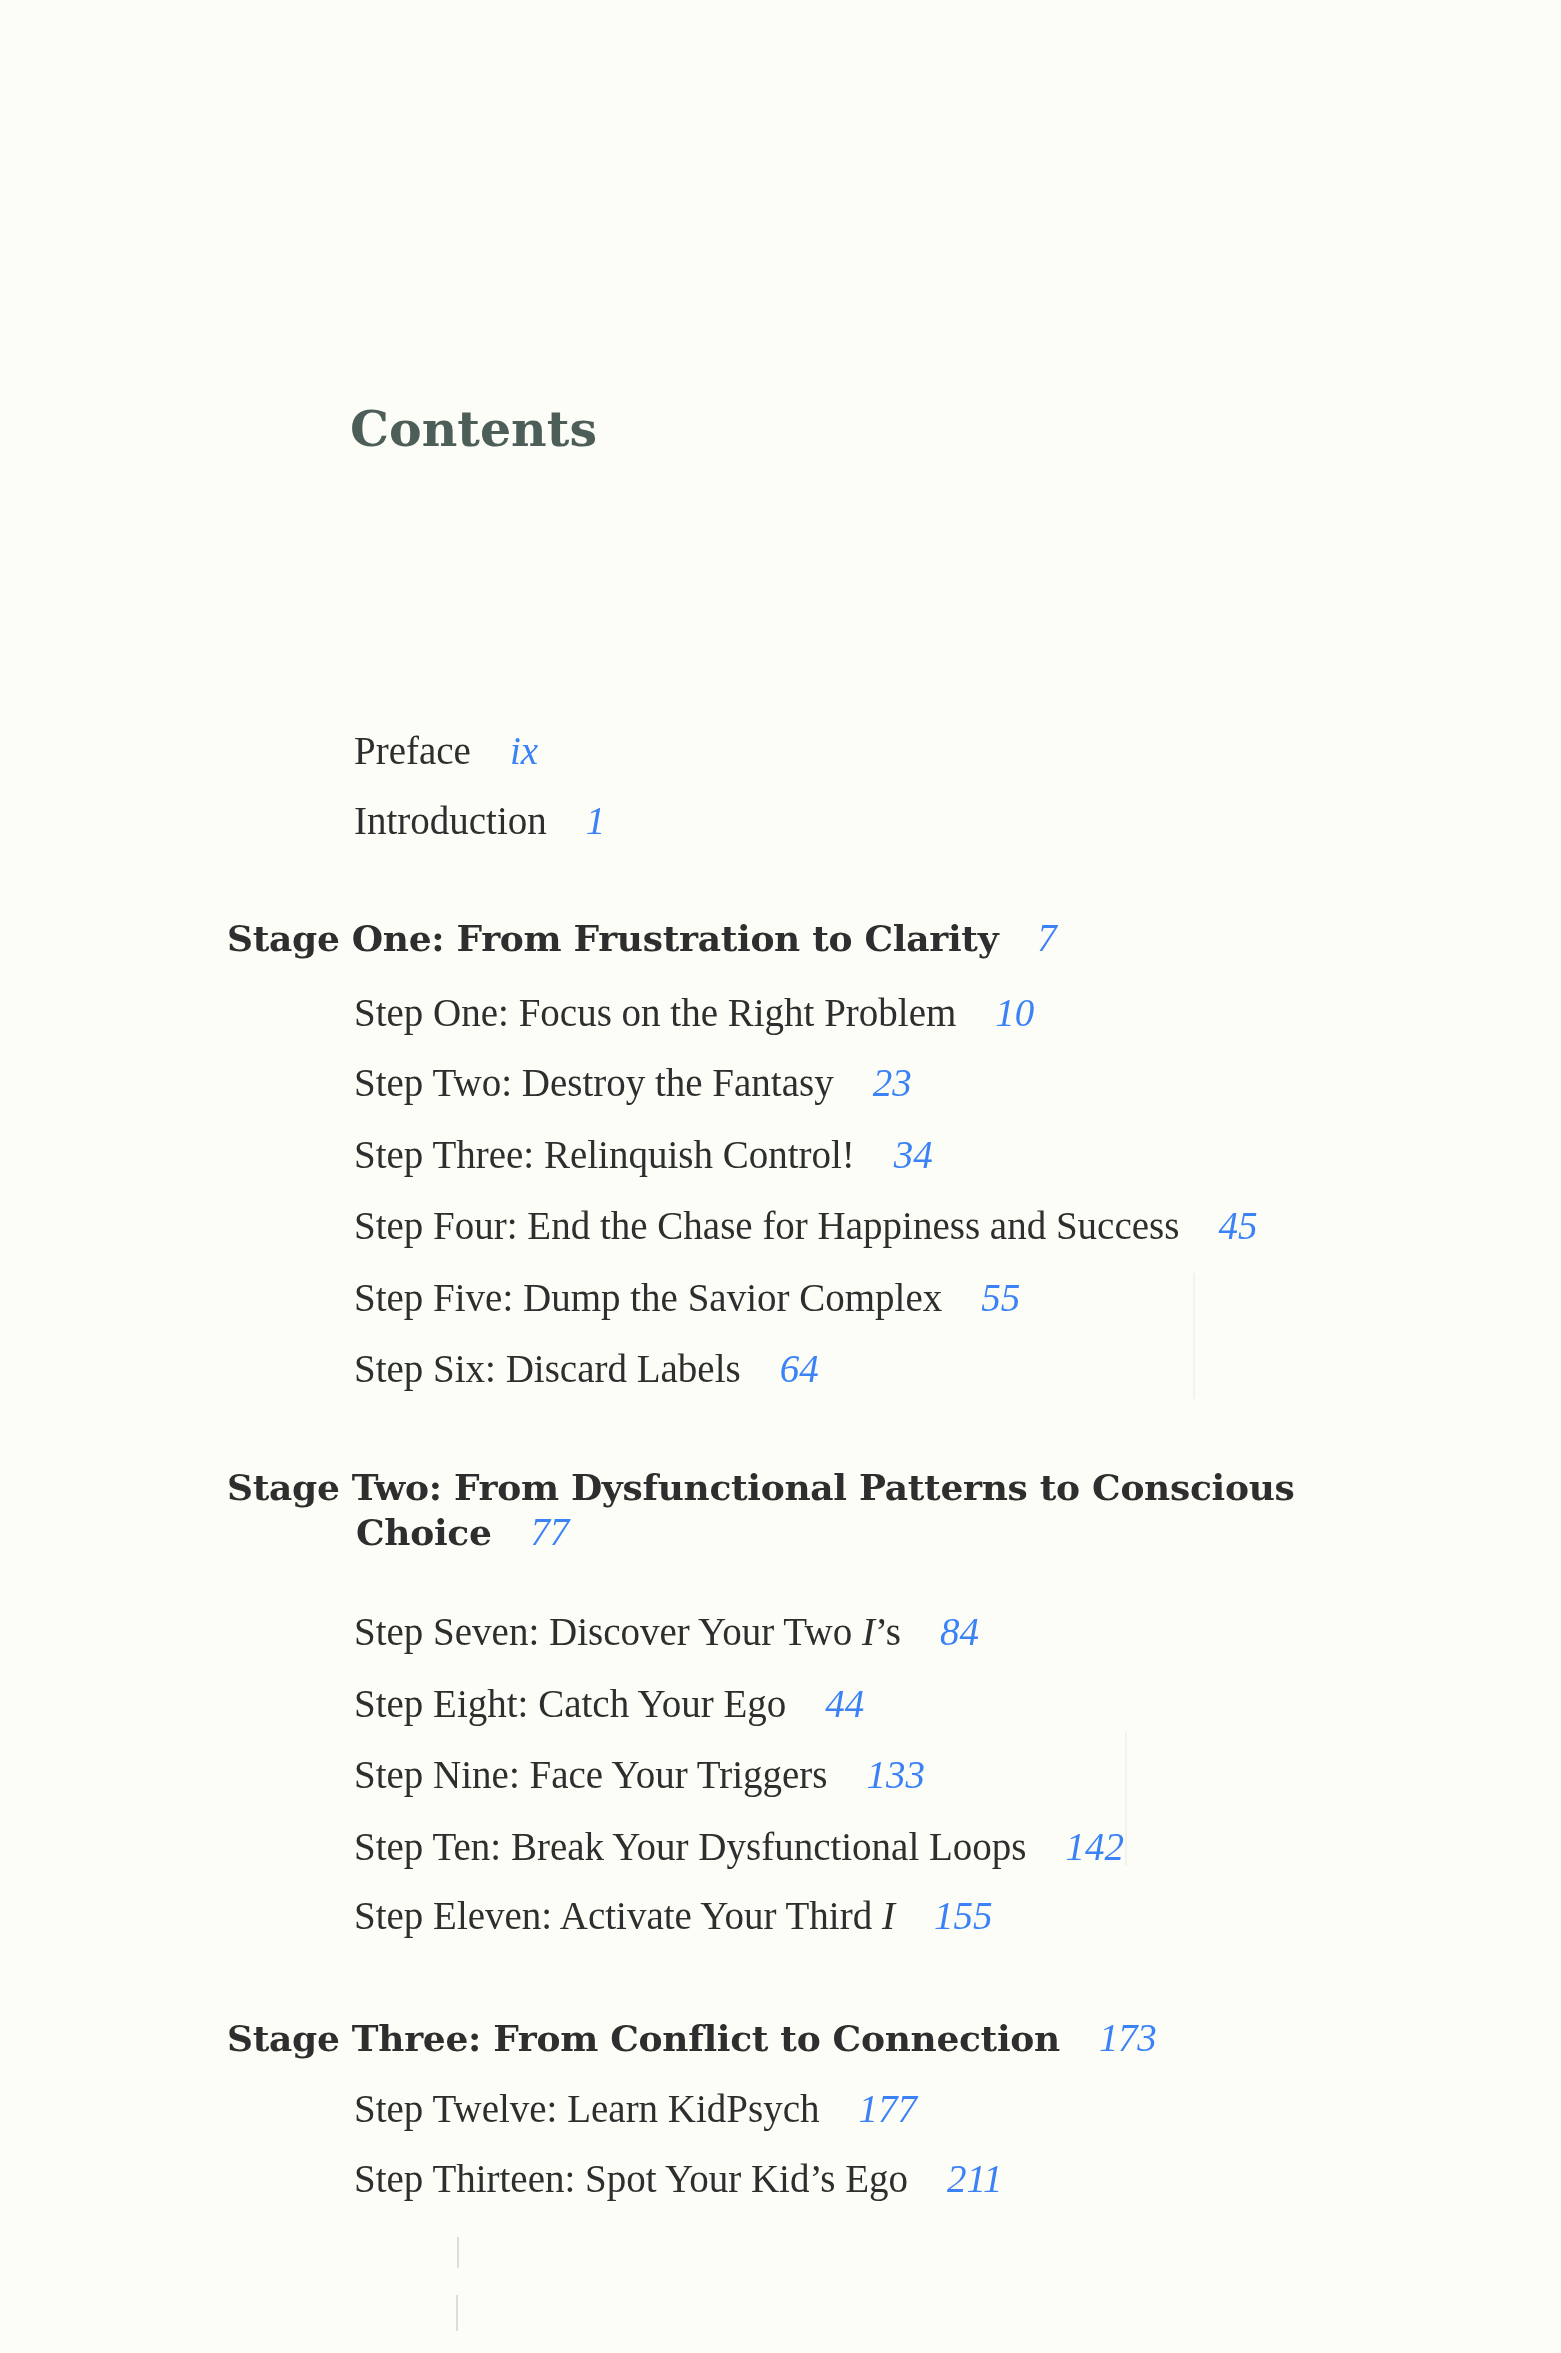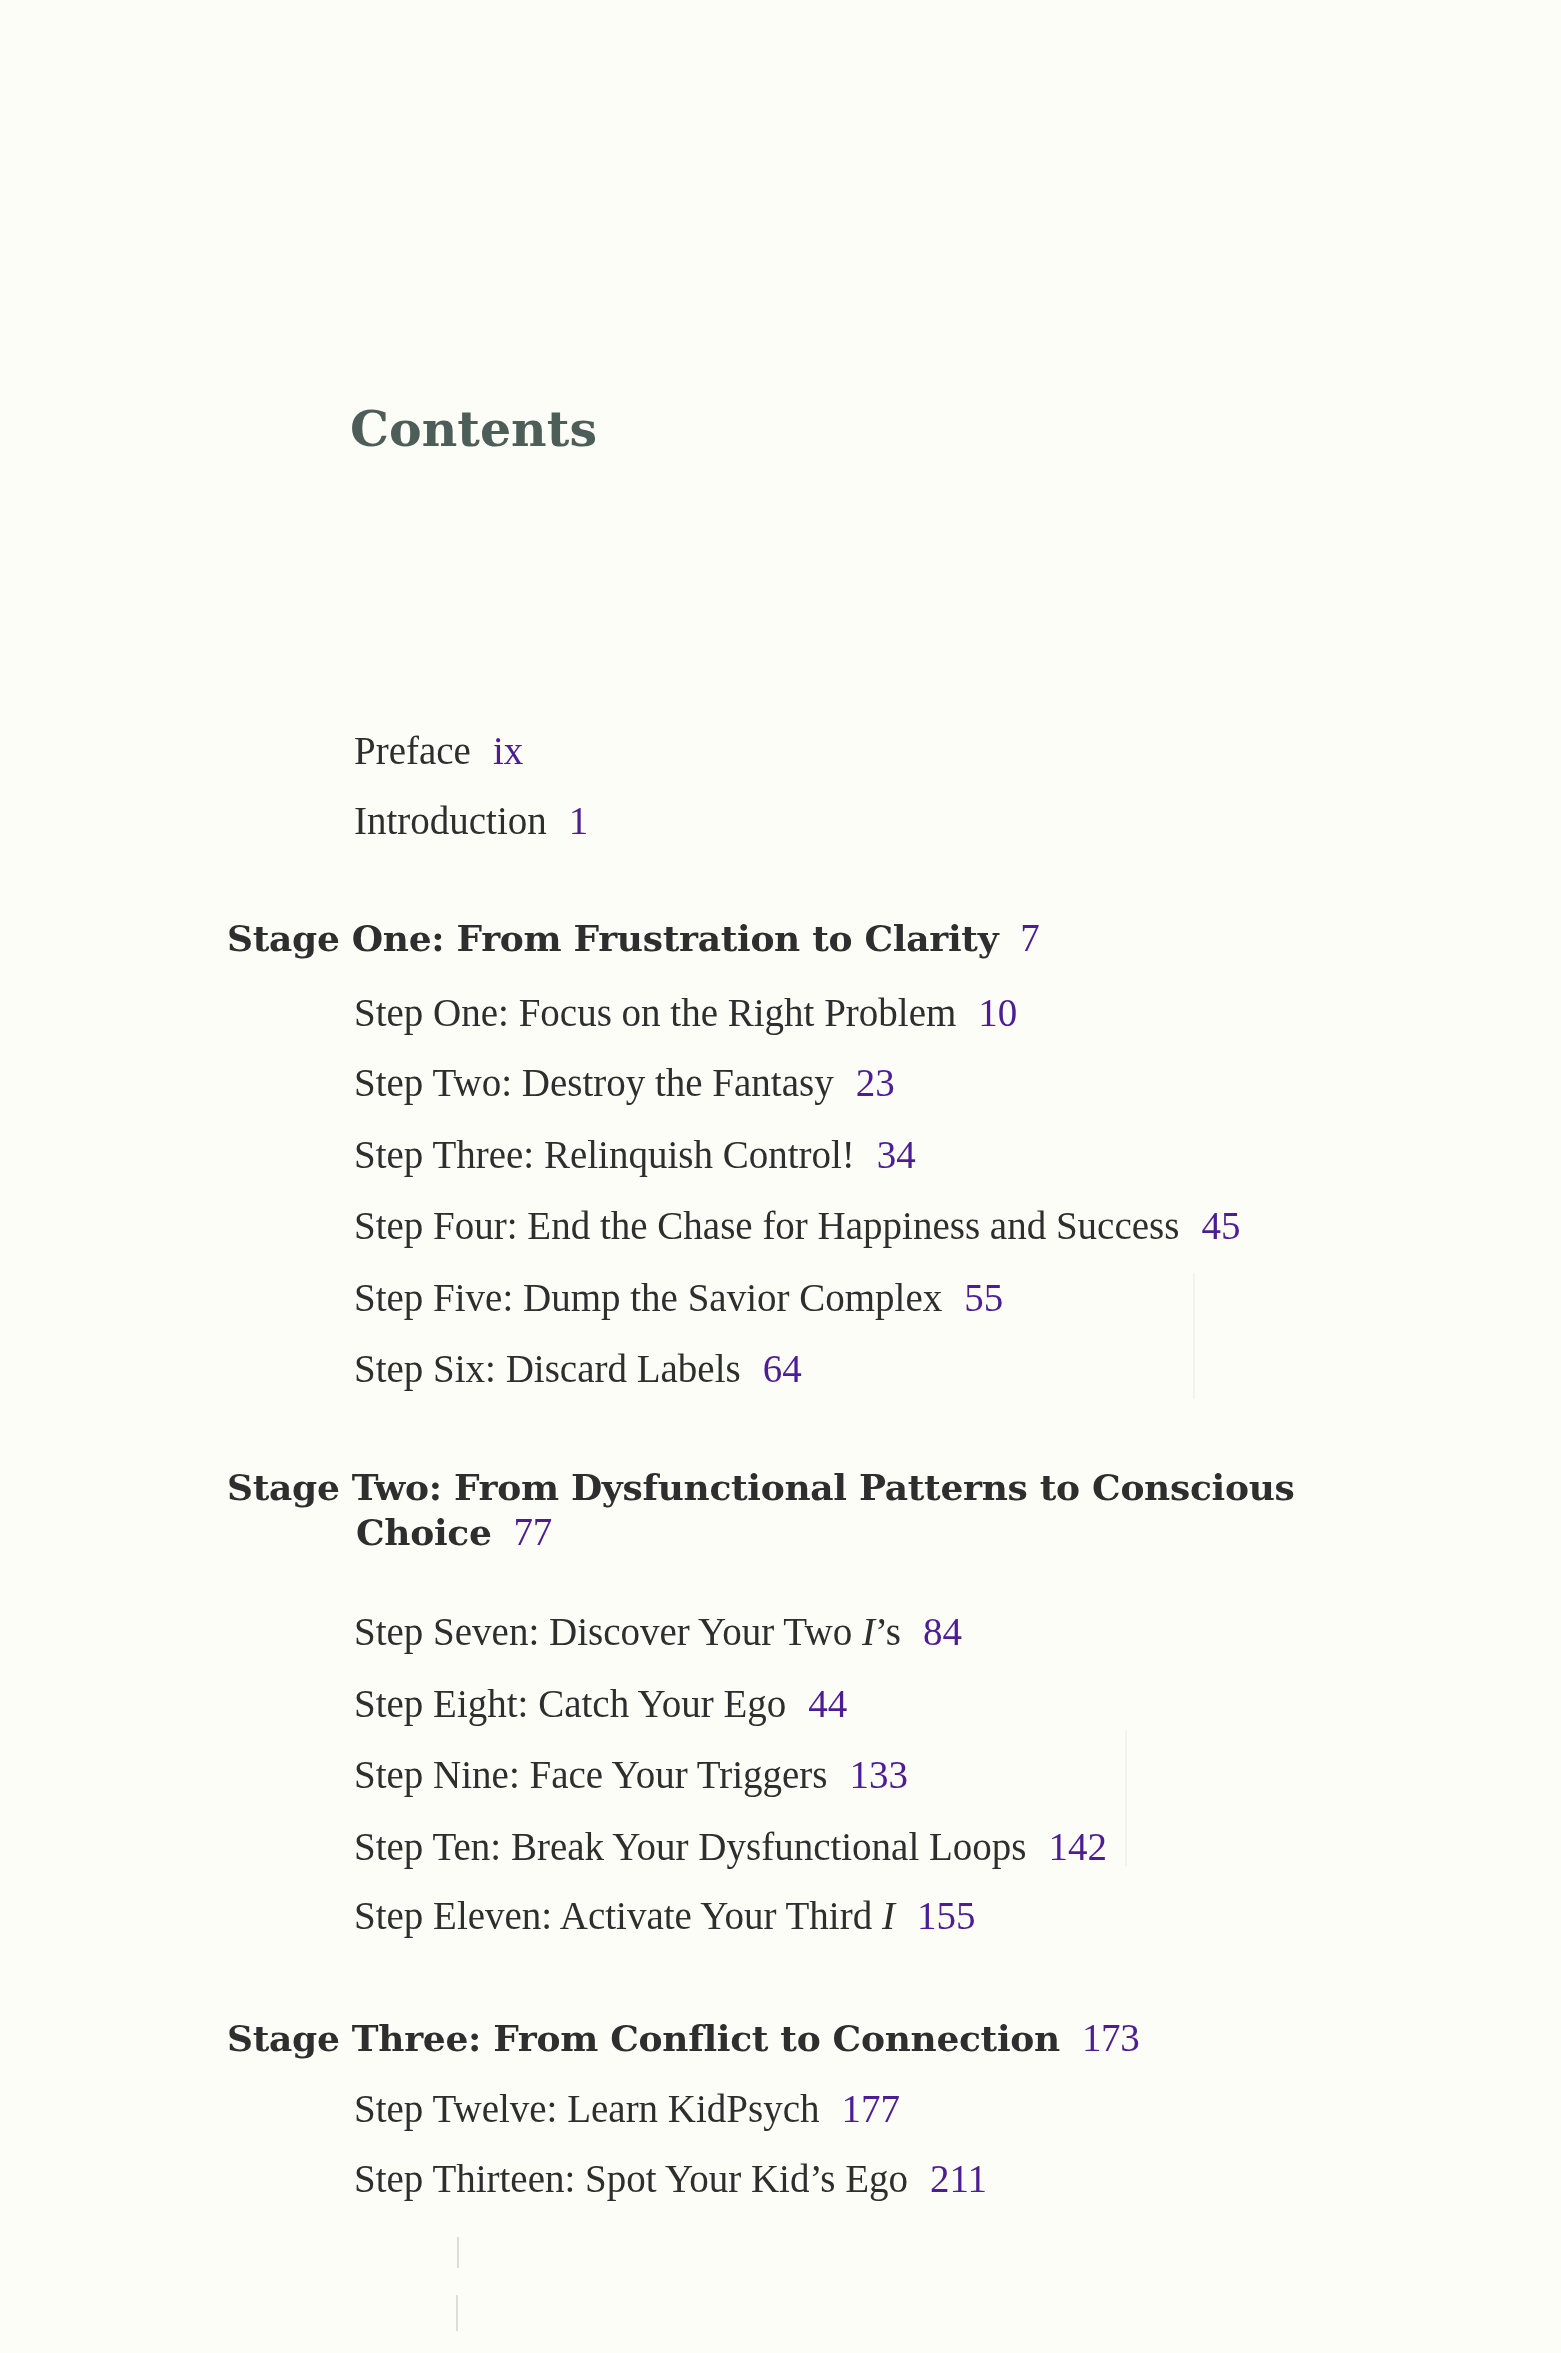--- a/index.html
+++ b/index.html
@@ -49,24 +49,25 @@
       font-weight: bold;
       font-size: 36px;
       color: #2e2e2e;
       letter-spacing: -0.3px;
       text-align: center;
     }
     .stage-cont {
       left: 356px;
     }
     .pg {
+      font-style: italic;
       font-family: "Liberation Serif", serif;
       font-weight: normal;
-      margin-left: 22px;
-      color: #4c1d95;
+      margin-left: 39px;
+      color: #3b82f6;
     }
     .stage .pg {
       font-size: 39px;
     }
     em.emph {
       font-style: italic;
     }
     .artifact {
       position: absolute;
       width: 1.8px;

